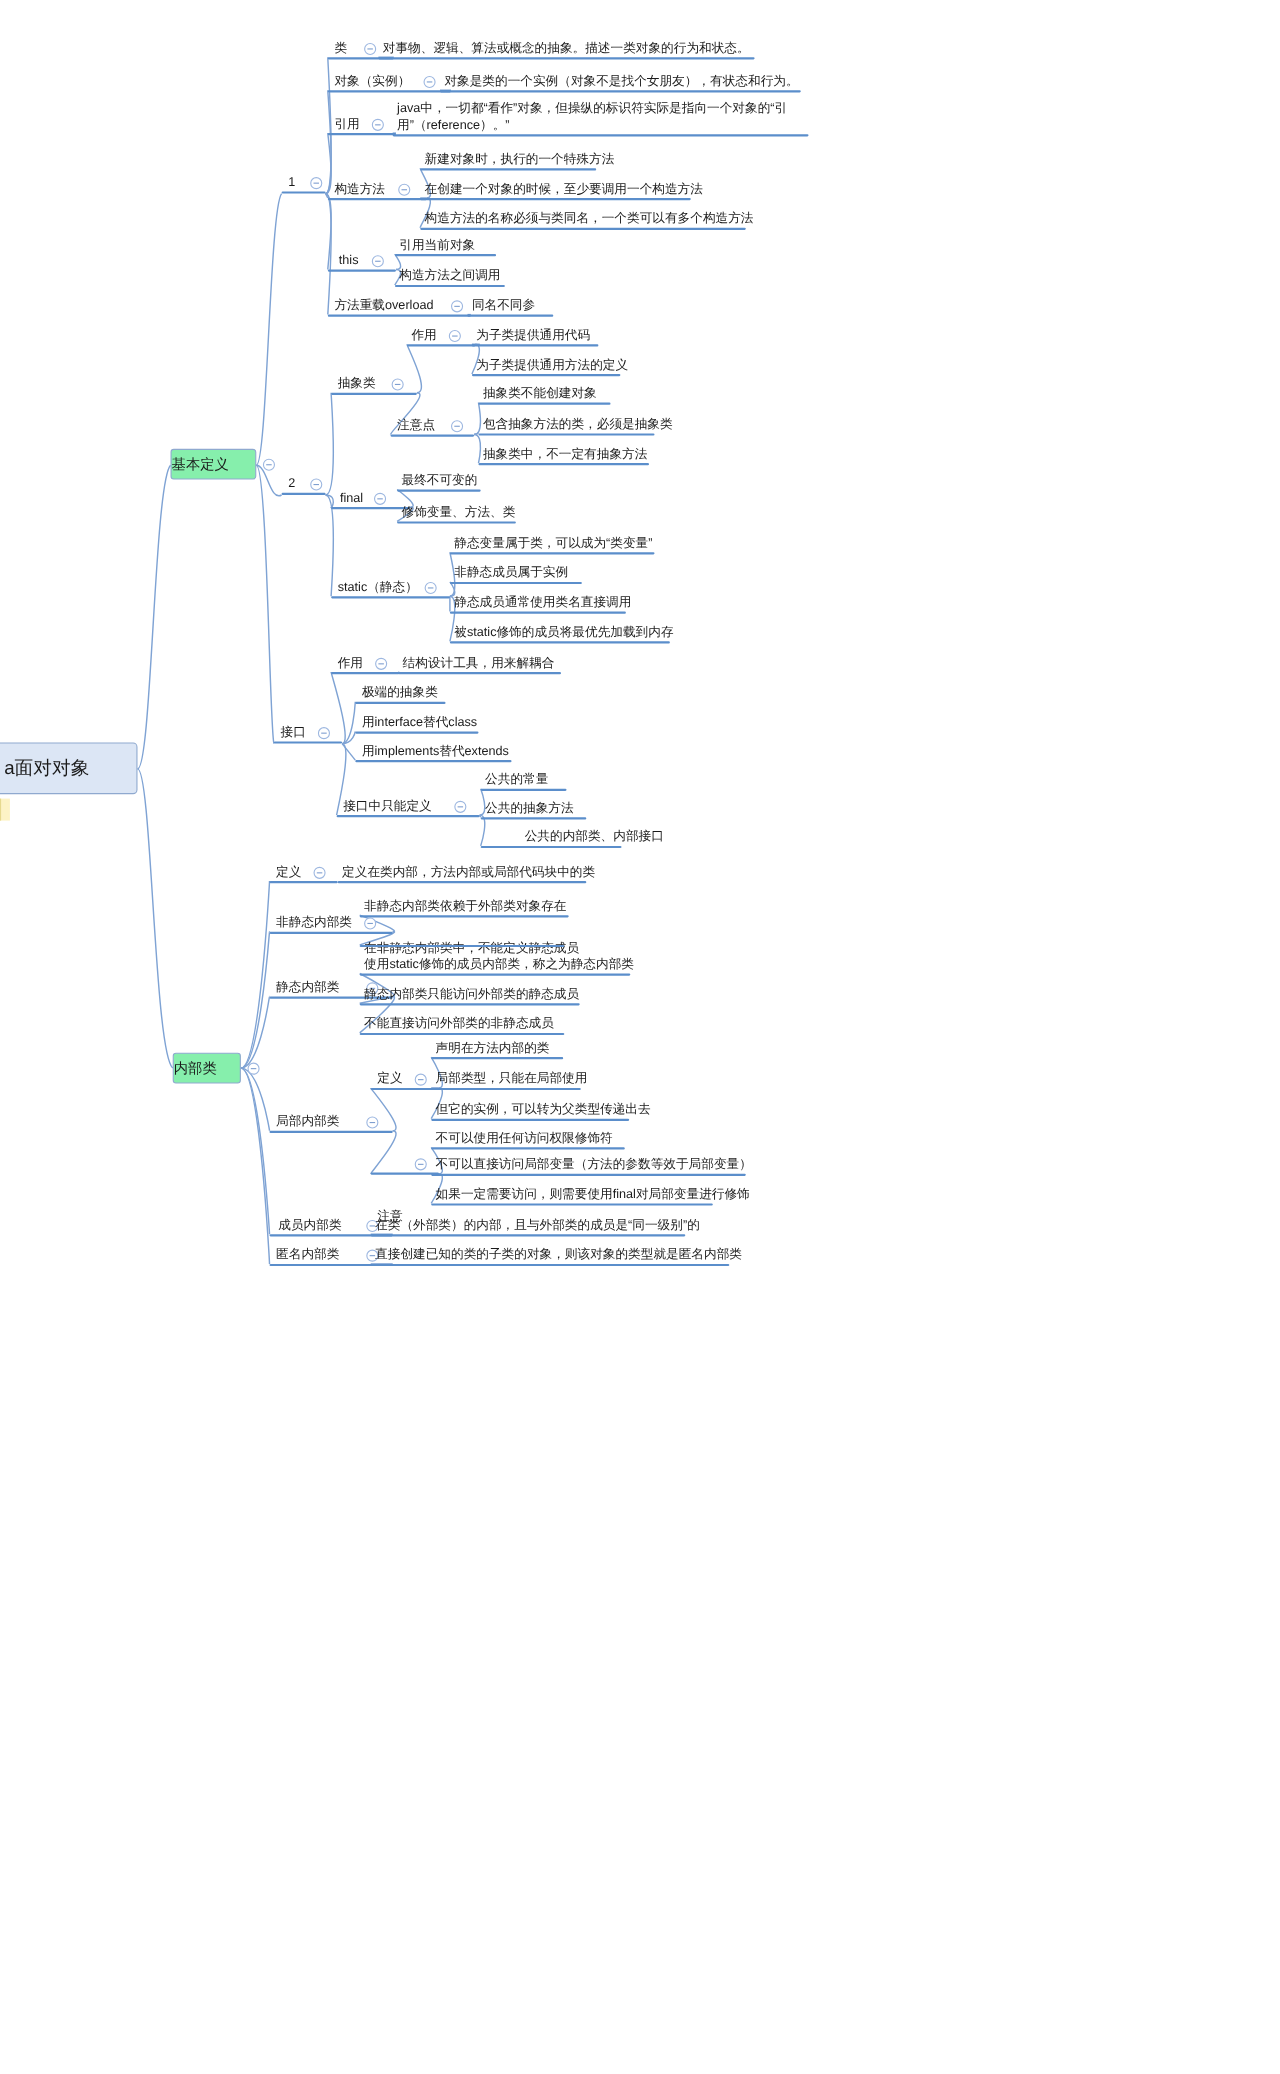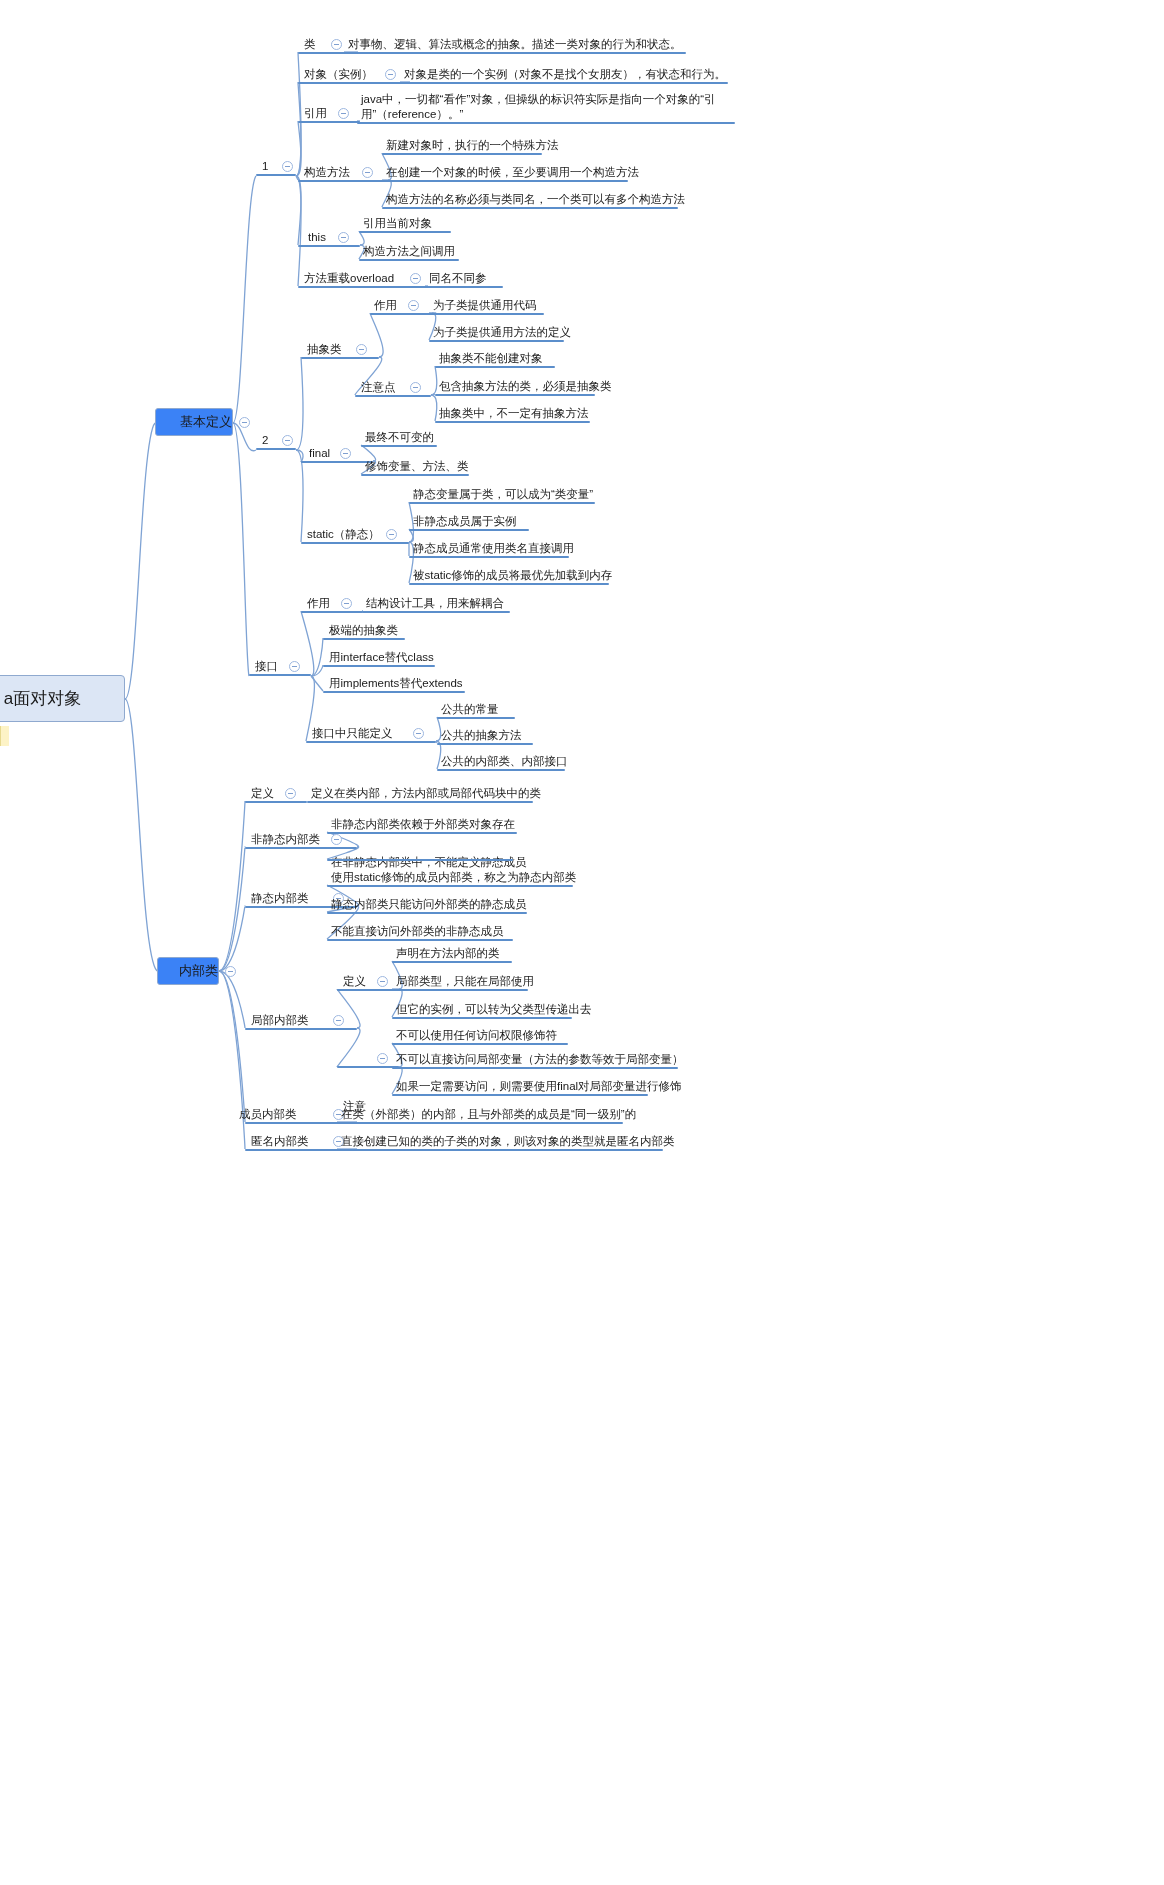--- a/index.html
+++ b/index.html
@@ -61,26 +61,26 @@
     justify-content: center;
   }
   #root-node .txt {
     font-size: 17px;
     color: #1a1a1a;
     font-weight: normal;
   }
   
   .l1box {
     position: absolute;
-    background: #3b82f6;
+    background: #86efac;
     border: 1px solid #8fa9cf;
     border-radius: 3px;
     display: flex;
     align-items: center;
-    justify-content: flex-end;
+    justify-content: flex-start;
   }
   .l1box .txt { font-size: 13px; color: #1a1a1a; }
   #l1-basic { left: 155px; top: 408px; width: 78px; height: 28px; }
   #l1-inner { left: 157px; top: 957px; width: 62px; height: 28px; }
   
   #root-marker {
     position: absolute;
     left: 0px; top: 726px;
     width: 9px; height: 20px;
     background: #fdf3c6;
@@ -292,21 +292,21 @@
       <div style="position: absolute; left: 323px; top: 665px; width: 112px; height: 2.4px; background: rgb(91, 142, 203); border-radius: 1px;"></div>
       <div class="node" style="left: 328px; top: 676px;"><span class="txt">用implements替代extends</span></div>
       <div style="position: absolute; left: 323px; top: 691px; width: 142px; height: 2.4px; background: rgb(91, 142, 203); border-radius: 1px;"></div>
       <div class="node" style="left: 311px; top: 726px;"><span class="txt">接口中只能定义</span></div>
       <div style="position: absolute; left: 306px; top: 741px; width: 130px; height: 2.4px; background: rgb(91, 142, 203); border-radius: 1px;"></div>
       <div class="toggle" style="left: 413px; top: 728px;"></div>
       <div class="node" style="left: 440px; top: 702px;"><span class="txt">公共的常量</span></div>
       <div style="position: absolute; left: 437px; top: 717px; width: 78px; height: 2.4px; background: rgb(91, 142, 203); border-radius: 1px;"></div>
       <div class="node" style="left: 440px; top: 728px;"><span class="txt">公共的抽象方法</span></div>
       <div style="position: absolute; left: 437px; top: 743px; width: 96px; height: 2.4px; background: rgb(91, 142, 203); border-radius: 1px;"></div>
-      <div class="node" style="left: 440px; top: 754px;"><span class="txt">公共的内部类、内部接口</span></div>
+      <div class="node" style="left: 440px; top: 754px; padding-left: 36px;"><span class="txt">公共的内部类、内部接口</span></div>
       <div style="position: absolute; left: 437px; top: 769px; width: 128px; height: 2.4px; background: rgb(91, 142, 203); border-radius: 1px;"></div>
       <div class="node" style="left: 250px; top: 786px;"><span class="txt">定义</span></div>
       <div style="position: absolute; left: 245px; top: 801px; width: 62px; height: 2.4px; background: rgb(91, 142, 203); border-radius: 1px;"></div>
       <div class="toggle" style="left: 285px; top: 788px;"></div>
       <div class="node" style="left: 310px; top: 786px;"><span class="txt">定义在类内部，方法内部或局部代码块中的类</span></div>
       <div style="position: absolute; left: 307px; top: 801px; width: 226px; height: 2.4px; background: rgb(91, 142, 203); border-radius: 1px;"></div>
       <div class="node" style="left: 250px; top: 832px;"><span class="txt">非静态内部类</span></div>
       <div style="position: absolute; left: 245px; top: 847px; width: 112px; height: 2.4px; background: rgb(91, 142, 203); border-radius: 1px;"></div>
       <div class="toggle" style="left: 331px; top: 834px;"></div>
       <div class="node" style="left: 330px; top: 817px;"><span class="txt">非静态内部类依赖于外部类对象存在</span></div>
@@ -336,21 +336,21 @@
       <div style="position: absolute; left: 392px; top: 1017px; width: 180px; height: 2.4px; background: rgb(91, 142, 203); border-radius: 1px;"></div>
       <div class="node" style="left: 342px; top: 1051px; margin-top: 48px;"><span class="txt">注意</span></div>
       <div style="position: absolute; left: 337px; top: 1066px; width: 62px; height: 2.4px; background: rgb(91, 142, 203); border-radius: 1px;"></div>
       <div class="toggle" style="left: 377px; top: 1053px;"></div>
       <div class="node" style="left: 395px; top: 1028px;"><span class="txt">不可以使用任何访问权限修饰符</span></div>
       <div style="position: absolute; left: 392px; top: 1043px; width: 176px; height: 2.4px; background: rgb(91, 142, 203); border-radius: 1px;"></div>
       <div class="node" style="left: 395px; top: 1052px;"><span class="txt">不可以直接访问局部变量（方法的参数等效于局部变量）</span></div>
       <div style="position: absolute; left: 392px; top: 1067px; width: 286px; height: 2.4px; background: rgb(91, 142, 203); border-radius: 1px;"></div>
       <div class="node" style="left: 395px; top: 1079px;"><span class="txt">如果一定需要访问，则需要使用final对局部变量进行修饰</span></div>
       <div style="position: absolute; left: 392px; top: 1094px; width: 256px; height: 2.4px; background: rgb(91, 142, 203); border-radius: 1px;"></div>
-      <div class="node" style="left: 238px; top: 1107px;"><span class="txt">成员内部类</span></div>
+      <div class="node" style="left: 252px; top: 1107px;"><span class="txt">成员内部类</span></div>
       <div style="position: absolute; left: 245px; top: 1122px; width: 112px; height: 2.4px; background: rgb(91, 142, 203); border-radius: 1px;"></div>
       <div class="toggle" style="left: 333px; top: 1109px;"></div>
       <div class="node" style="left: 340px; top: 1107px;"><span class="txt">在类（外部类）的内部，且与外部类的成员是“同一级别”的</span></div>
       <div style="position: absolute; left: 337px; top: 1122px; width: 286px; height: 2.4px; background: rgb(91, 142, 203); border-radius: 1px;"></div>
       <div class="node" style="left: 250px; top: 1134px;"><span class="txt">匿名内部类</span></div>
       <div style="position: absolute; left: 245px; top: 1149px; width: 112px; height: 2.4px; background: rgb(91, 142, 203); border-radius: 1px;"></div>
       <div class="toggle" style="left: 333px; top: 1136px;"></div>
       <div class="node" style="left: 340px; top: 1134px;"><span class="txt">直接创建已知的类的子类的对象，则该对象的类型就是匿名内部类</span></div>
       <div style="position: absolute; left: 337px; top: 1149px; width: 326px; height: 2.4px; background: rgb(91, 142, 203); border-radius: 1px;"></div>
       <div class="node" style="left: 261px; top: 159px;"><span class="txt">1</span></div>

